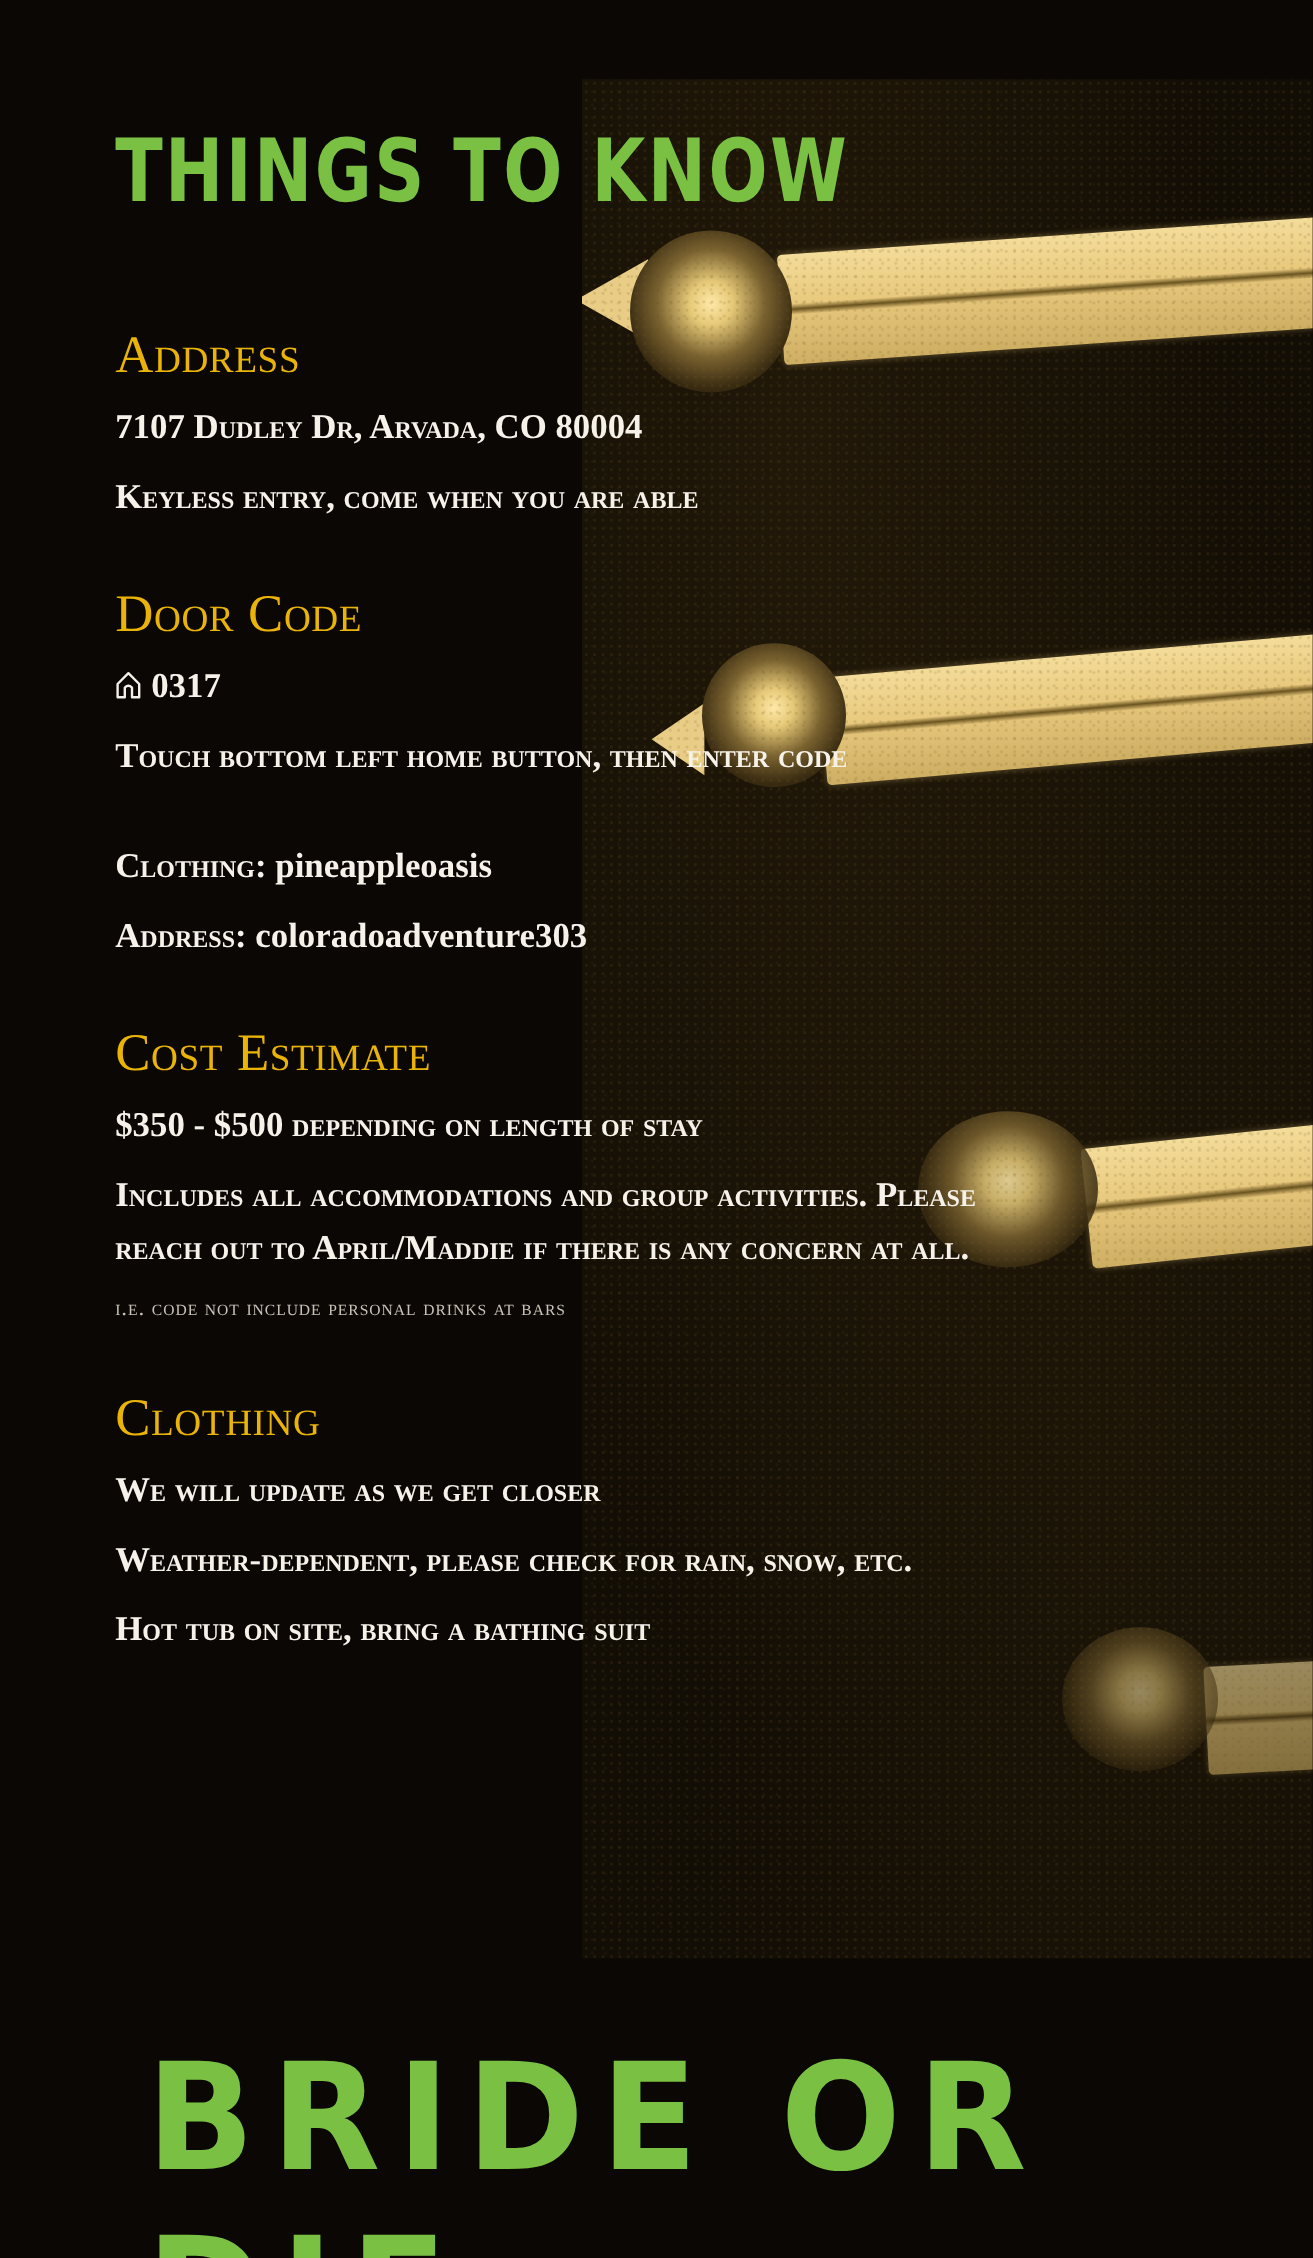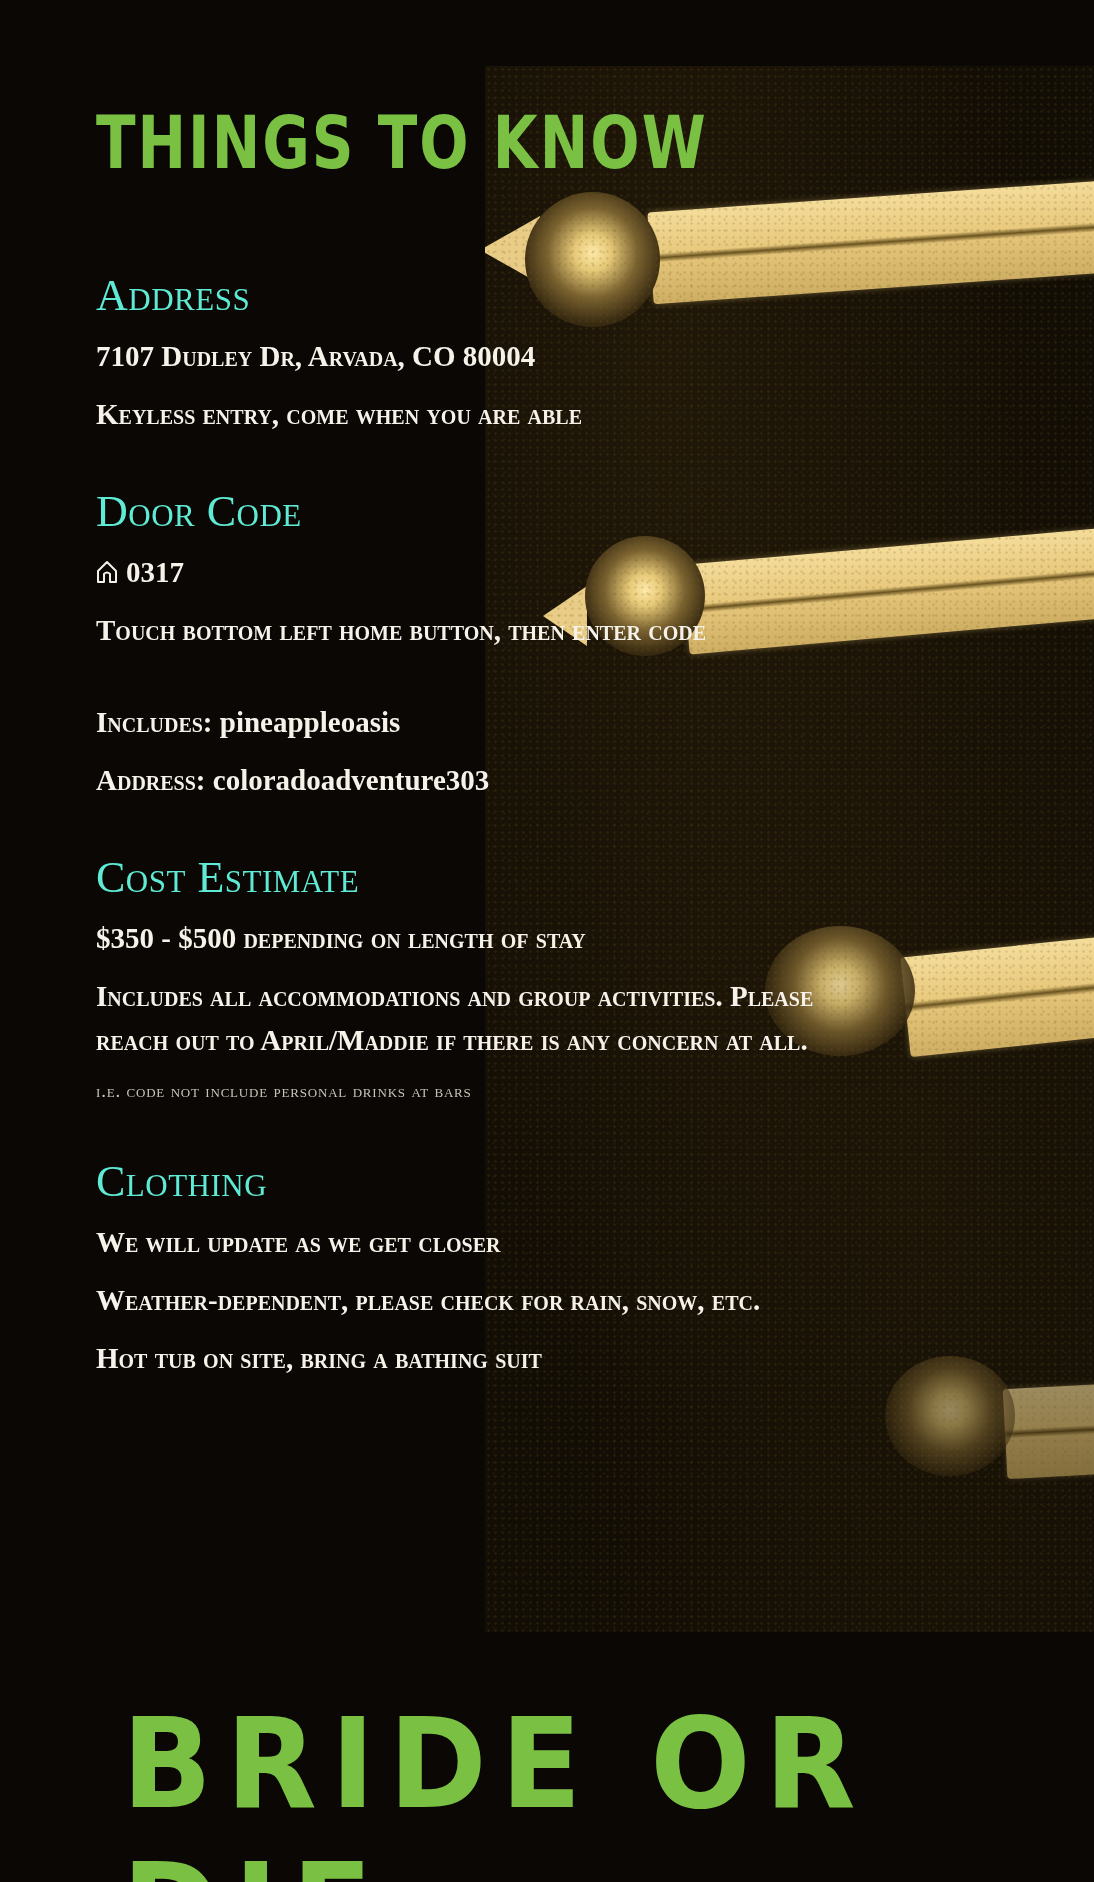--- a/index.html
+++ b/index.html
@@ -89,21 +89,21 @@
       width: 860px;
     }
     .section { margin-bottom: 48px; }
     .section h2 {
       font-size: 44px;
       font-weight: normal;
       font-variant: small-caps;
       letter-spacing: 0.5px;
       line-height: 56px;
       margin-bottom: 10px;
-      color: #5eead4;
+      color: #eab308;
     }
     .line {
       font-size: 29px;
       font-variant: small-caps;
       line-height: 44px;
       margin-bottom: 14px;
       color: #f6f2ea;
       font-weight: bold;
     }
     .line.wrap { line-height: 44px; }
@@ -164,21 +164,21 @@
         <svg viewBox="0 0 22 24" width="22" height="24">
           <path d="M2 11 L11 2 L20 11 L20 22 L14 22 L14 14 Q11 11 8 14 L8 22 L2 22 Z" fill="none" stroke="#f4f0e8" stroke-width="2" stroke-linejoin="round"></path>
         </svg>
       </span><span>0317</span>
     </div>
     <div class="line">Touch bottom left home button, then enter code</div>
   </section>
 
   <section class="section">
     <div class="line">
-      <span>Includes:</span>
+      <span>Clothing:</span>
       <span class="value-plain">pineappleoasis</span>
     </div>
     <div class="line">
       <span>Address:</span>
       <span class="value-plain">coloradoadventure303</span>
     </div>
   </section>
 
   <section class="section">
     <h2>Cost Estimate</h2>

